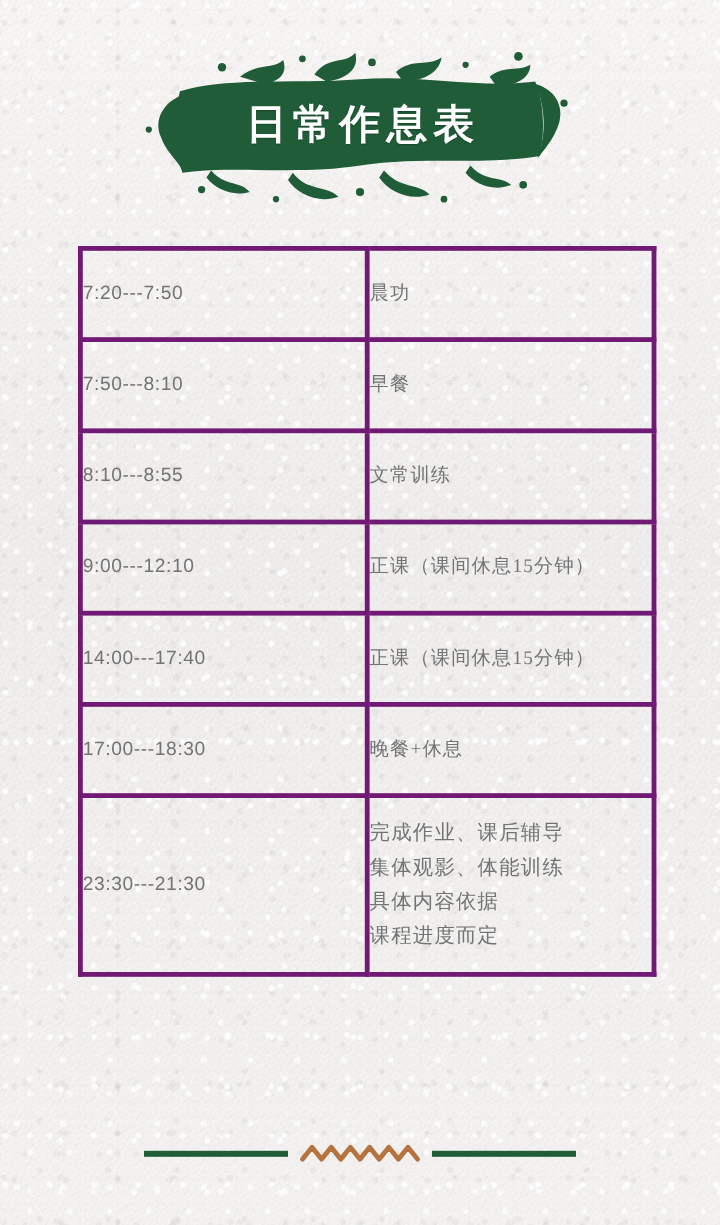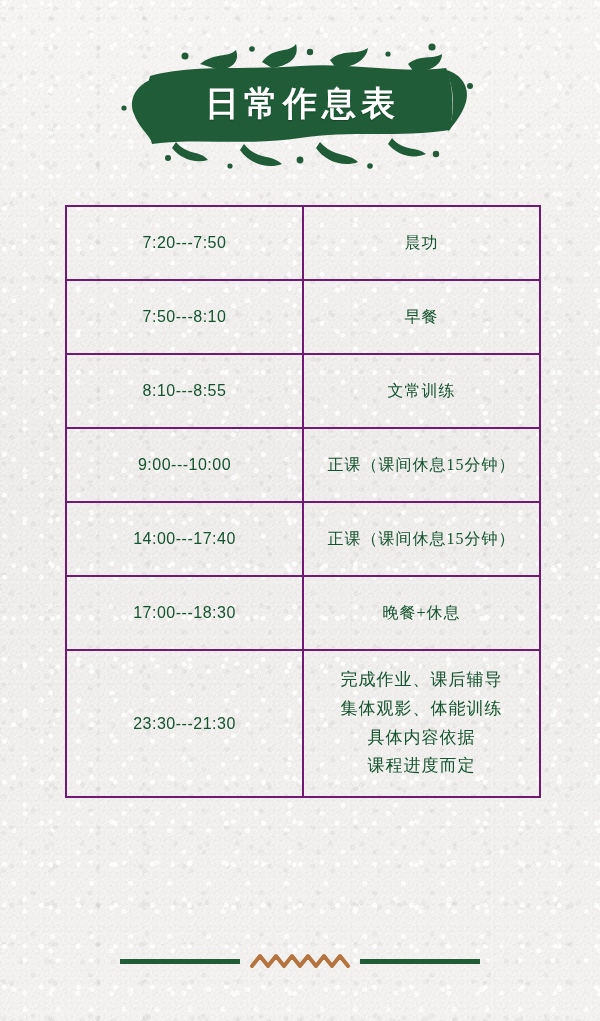--- a/index.html
+++ b/index.html
@@ -87,23 +87,22 @@
     top: 205px;
     left: 65px;
     width: 470px;
   }
   table.schedule {
     width: 470px;
     border-collapse: collapse;
     table-layout: fixed;
   }
   table.schedule td {
-    border: 2px solid #701a75;
-    color: #14532d;
-    text-align: center;
+    border: 4px solid #701a75;
+    color: #737373;
     vertical-align: middle;
     font-size: 16px;
     padding: 0;
     height: 72px;
     line-height: 1.45;
   }
   table.schedule td.time {
     width: 235px;
     font-family: "Liberation Sans", sans-serif;
     letter-spacing: 0.5px;
@@ -190,21 +189,21 @@
       </tr>
       <tr>
         <td class="time">7:50---8:10</td>
         <td class="activity">早餐</td>
       </tr>
       <tr>
         <td class="time">8:10---8:55</td>
         <td class="activity">文常训练</td>
       </tr>
       <tr>
-        <td class="time">9:00---10:00</td>
+        <td class="time">9:00---12:10</td>
         <td class="activity">正课（课间休息15分钟）</td>
       </tr>
       <tr>
         <td class="time">14:00---17:40</td>
         <td class="activity">正课（课间休息15分钟）</td>
       </tr>
       <tr>
         <td class="time">17:00---18:30</td>
         <td class="activity">晚餐+休息</td>
       </tr>

